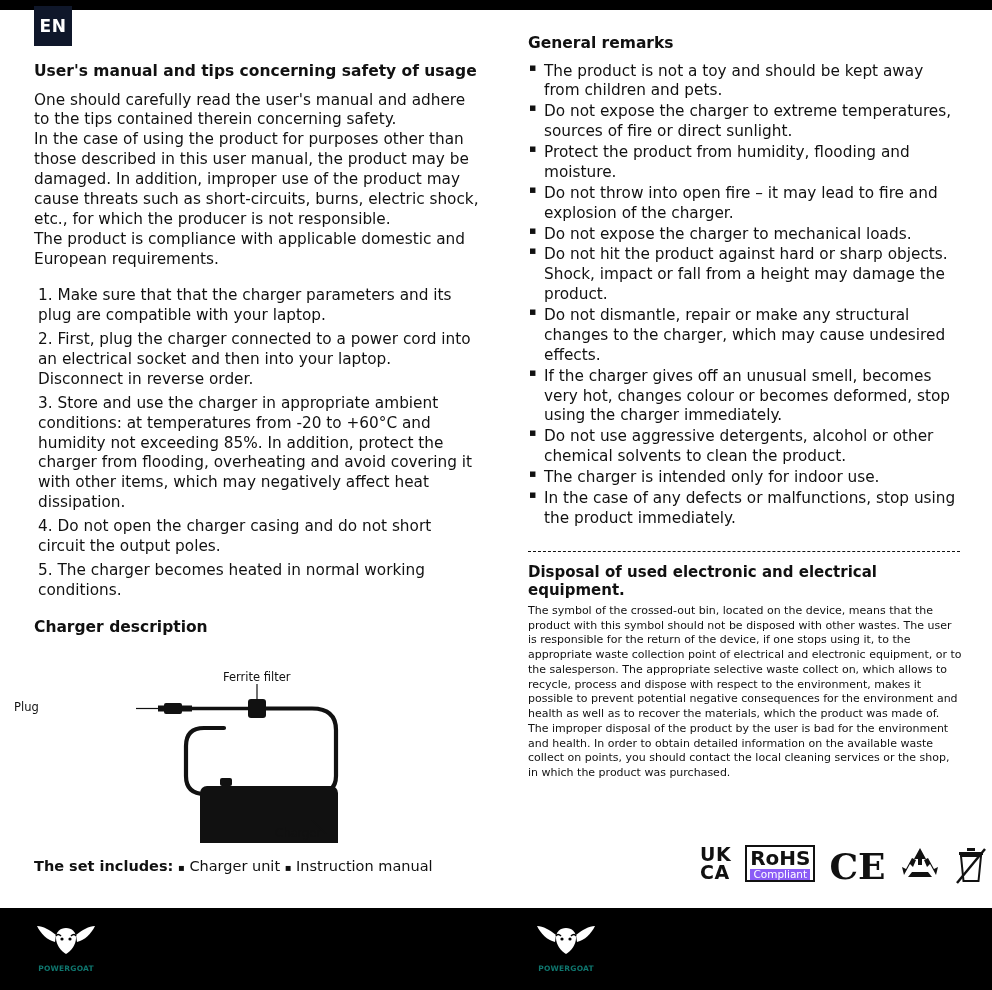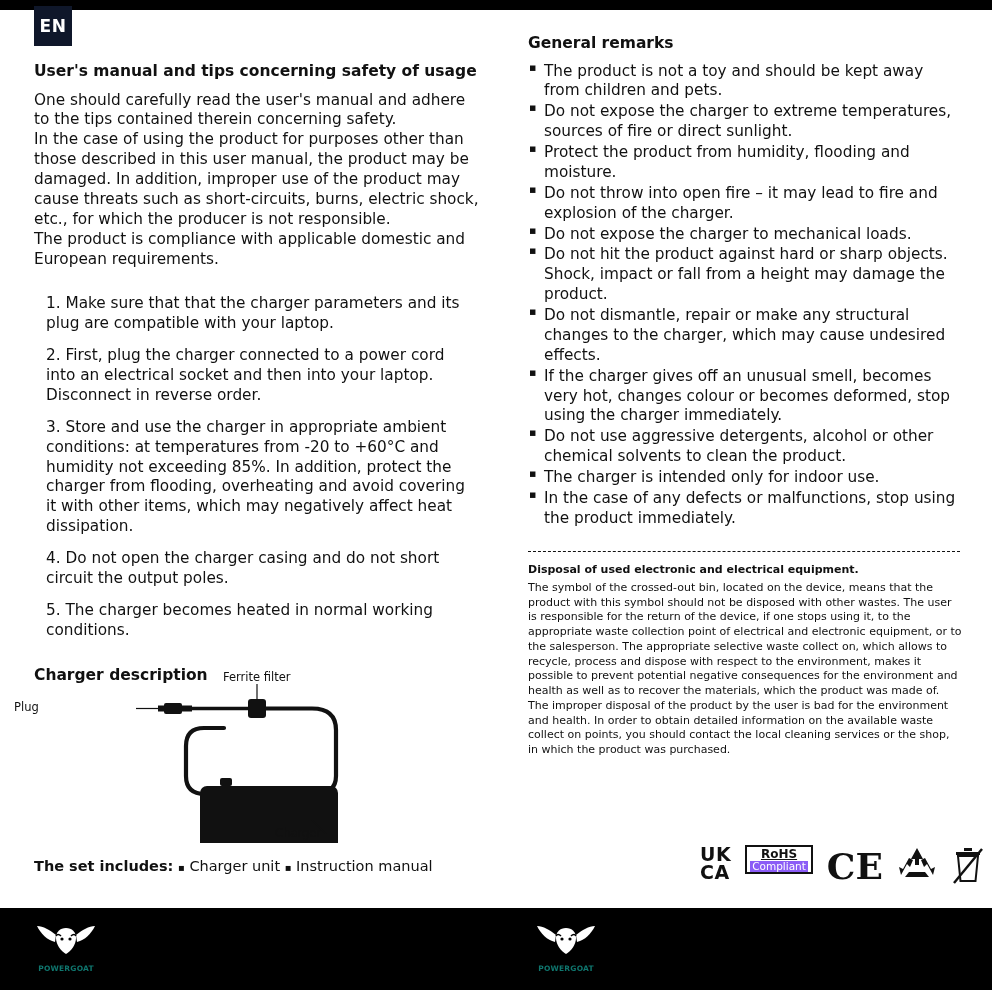--- a/index.html
+++ b/index.html
@@ -62,21 +62,21 @@
   h2.heading.gr {
     margin-bottom: 9px;
   }
   p.para {
     font-size: 15.3px;
     line-height: 1.30;
     margin: 0 0 0 0;
     font-weight: 400;
   }
   .block-gap { height: 13px; }
-  .steps p { margin: 12px; }
+  .steps p { margin: 4px; }
   ul.bullets {
     list-style: none;
     margin: 0;
     padding: 0;
   }
   ul.bullets li {
     position: relative;
     padding-left: 16px;
     font-size: 15.3px;
     line-height: 1.30;
@@ -96,21 +96,21 @@
     width: 432px;
     border-top: 1px dashed #111;
   }
   .disposal {
     position: absolute;
     left: 528px;
     top: 563px;
     width: 434px;
   }
   .disposal h3 {
-    font-size: 11px;
+    font-size: 15px;
     font-weight: bold;
     margin: 0 0 5px 0;
   }
   .disposal p {
     font-size: 11px;
     line-height: 1.34;
     margin: 0;
   }
   
   .diagram {
@@ -152,21 +152,21 @@
     font-weight: bold;
     line-height: 0.95;
     letter-spacing: 0.5px;
   }
   .rohs {
     border: 2px solid #111;
     padding: 1px 3px 0 3px;
     text-align: center;
     line-height: 1.05;
   }
-  .rohs .r1 { font-size: 12px; font-weight: bold; text-decoration: underline; }
+  .rohs .r1 { font-size: 20px; font-weight: bold; }
   .rohs .r2 { font-size: 10.5px; background: #8b5cf6; color: #fff; display: block; padding: 0 2px; }
   .ce { font-size: 36px; font-weight: bold; font-family: "DejaVu Serif", serif; }
   .logo {
     position: absolute;
     bottom: 12px;
     width: 66px;
     height: 60px;
     color: #0f766e;
   }
   .logo.l1 { left: 33px; }

